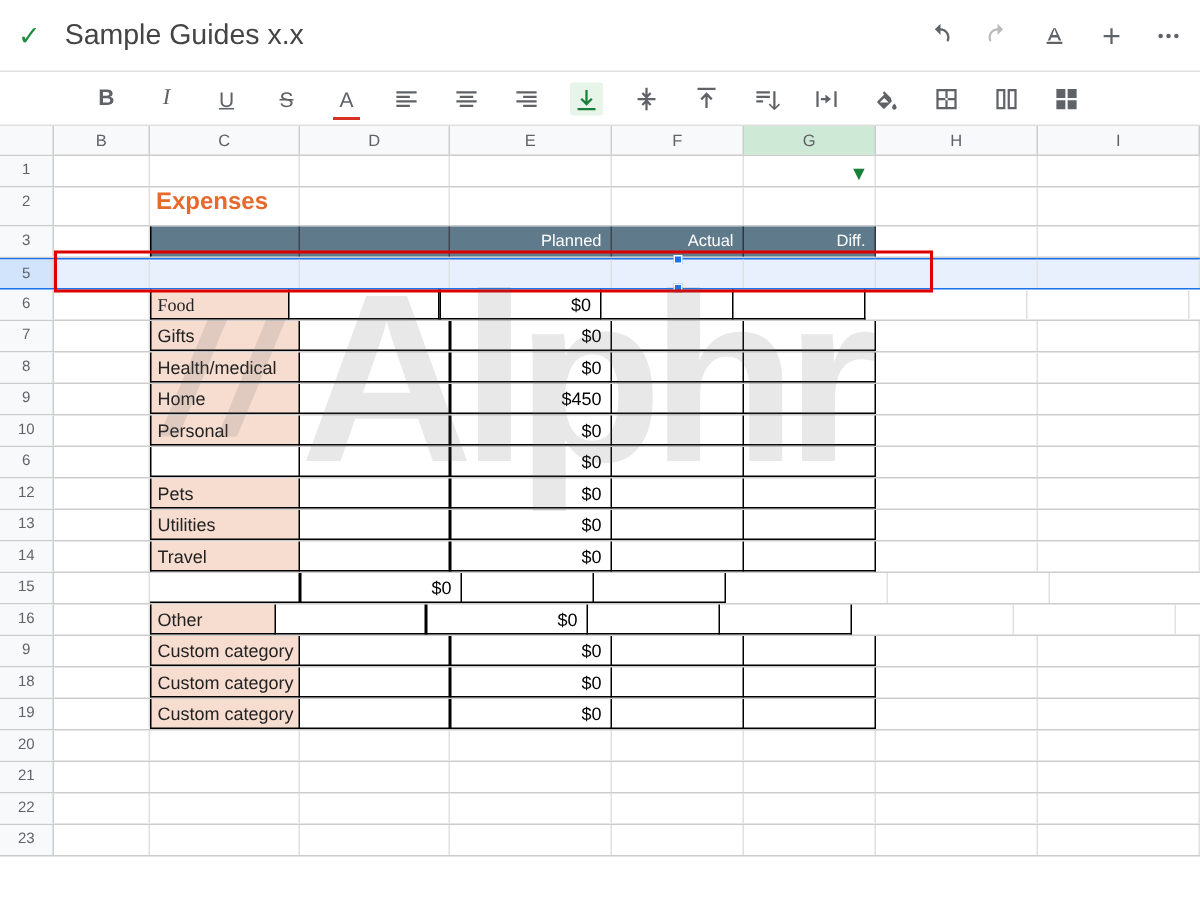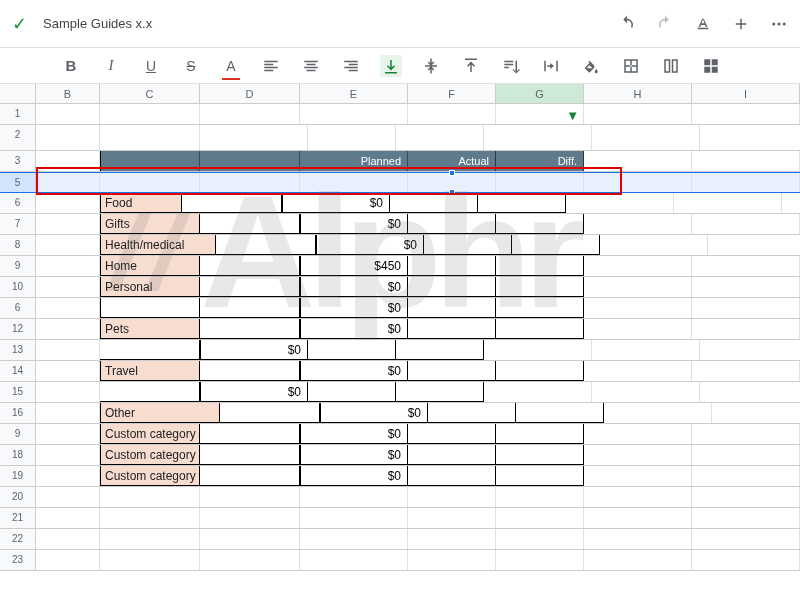--- a/index.html
+++ b/index.html
@@ -1,19 +1,19 @@
 <!DOCTYPE html>
 <html><head>
 <meta charset="utf-8">
 <style>
   * { box-sizing: border-box; margin: 0; padding: 0; }
   body { font-family: Arial, sans-serif; font-size: 13px; background: #fff; width: 800px; height: 600px; overflow: hidden; position: relative; }
   .topbar { display: flex; align-items: center; height: 48px; padding: 0 12px; border-bottom: 1px solid #e0e0e0; }
   .check { color: #1e8e3e; font-size: 18px; margin-right: 16px; }
-  .title { font-size: 13px; color: #444; flex: 1; }
+  .title { font-size: 19px; color: #444; flex: 1; }
   .top-actions { display: flex; gap: 20px; align-items: center; color: #5f6368; }
   .ico { width: 18px; height: 18px; display: inline-flex; align-items: center; justify-content: center; cursor: pointer; }
   .ico svg { width: 18px; height: 18px; fill: #5f6368; }
   .ico.dis svg { fill: #bbb; }
   .toolbar { display: flex; align-items: center; gap: 18px; padding: 6px 60px; height: 36px; border-bottom: 1px solid #e0e0e0; }
   .tbtn { width: 22px; height: 22px; display: inline-flex; align-items: center; justify-content: center; cursor: pointer; position: relative; }
   .tbtn svg { width: 18px; height: 18px; fill: #5f6368; }
   .tbtn.sel { background: #e6f4ea; border-radius: 2px; }
   .tbtn.sel svg { fill: #188038; }
   .tbtn .ul { position: absolute; bottom: -3px; left: 2px; right: 2px; height: 2px; background: #5f6368; }
@@ -181,20 +181,21 @@
         <div class="cell" style="width: 88px;"></div>
         <div class="cell" style="width: 88px; position: relative;">
           <span class="filter-icon">▼</span>
         </div>
         <div class="cell" style="width: 108px;"></div>
         <div class="cell" style="width: 108px;"></div>
       </div>
       <div class="row" style="height: 26px;">
         <div class="rnum">2</div>
         <div class="cell" style="width: 64px;"></div>
+        <div class="cell" style="width: 100px;"><span class="expenses-title">Expenses</span></div>
         <div class="cell" style="width: 100px;"></div>
         <div class="cell" style="width: 108px;"></div>
         <div class="cell" style="width: 88px;"></div>
         <div class="cell" style="width: 88px;"></div>
         <div class="cell" style="width: 108px;"></div>
         <div class="cell" style="width: 108px;"></div>
       </div>
       <div class="row hdr-row">
         <div class="rnum">3</div>
         <div class="cell" style="width: 64px;"></div>
@@ -215,21 +216,21 @@
         <div class="cell" style="width: 88px;"></div>
         <div class="cell" style="width: 88px;"></div>
         <div class="cell" style="width: 108px;"></div>
         <div class="cell" style="width: 108px;"></div>
         <div class="sel-handle" style="top: -3px; left: 449px;"></div>
         <div class="sel-handle" style="bottom: -3px; left: 449px;"></div>
       </div>
       <div class="row">
         <div class="rnum">6</div>
         <div class="cell" style="width: 64px;"></div>
-        <div class="cell dcell lab" style="width: 82px;">Food</div>
+        <div class="cell dcell lab" style="width: 93px; font-family: Liberation Serif, serif;">Food</div>
         <div class="cell dcell mid" style="width: 100px;"></div>
         <div class="cell dcell val" style="width: 108px;">$0</div>
         <div class="cell dcell blank" style="width: 88px;"></div>
         <div class="cell dcell blank" style="width: 88px;"></div>
         <div class="cell" style="width: 108px;"></div>
         <div class="cell" style="width: 108px;"></div>
       </div>
       <div class="row">
         <div class="rnum">7</div>
         <div class="cell" style="width: 64px;"></div>
@@ -237,21 +238,21 @@
         <div class="cell dcell mid" style="width: 100px;"></div>
         <div class="cell dcell val" style="width: 108px;">$0</div>
         <div class="cell dcell blank" style="width: 88px;"></div>
         <div class="cell dcell blank" style="width: 88px;"></div>
         <div class="cell" style="width: 108px;"></div>
         <div class="cell" style="width: 108px;"></div>
       </div>
       <div class="row">
         <div class="rnum">8</div>
         <div class="cell" style="width: 64px;"></div>
-        <div class="cell dcell lab" style="width: 116px;">Health/medical</div>
+        <div class="cell dcell lab" style="width: 100px;">Health/medical</div>
         <div class="cell dcell mid" style="width: 100px;"></div>
         <div class="cell dcell val" style="width: 108px;">$0</div>
         <div class="cell dcell blank" style="width: 88px;"></div>
         <div class="cell dcell blank" style="width: 88px;"></div>
         <div class="cell" style="width: 108px;"></div>
         <div class="cell" style="width: 108px;"></div>
       </div>
       <div class="row">
         <div class="rnum">9</div>
         <div class="cell" style="width: 64px;"></div>
@@ -292,20 +293,21 @@
         <div class="cell dcell mid" style="width: 100px;"></div>
         <div class="cell dcell val" style="width: 108px;">$0</div>
         <div class="cell dcell blank" style="width: 88px;"></div>
         <div class="cell dcell blank" style="width: 88px;"></div>
         <div class="cell" style="width: 108px;"></div>
         <div class="cell" style="width: 108px;"></div>
       </div>
       <div class="row">
         <div class="rnum">13</div>
         <div class="cell" style="width: 64px;"></div>
+        <div class="cell dcell lab" style="width: 100px;">Utilities</div>
         <div class="cell dcell mid" style="width: 100px;"></div>
         <div class="cell dcell val" style="width: 108px;">$0</div>
         <div class="cell dcell blank" style="width: 88px;"></div>
         <div class="cell dcell blank" style="width: 88px;"></div>
         <div class="cell" style="width: 108px;"></div>
         <div class="cell" style="width: 108px;"></div>
       </div>
       <div class="row">
         <div class="rnum">14</div>
         <div class="cell" style="width: 64px;"></div>
@@ -323,21 +325,21 @@
         <div class="cell dcell mid" style="width: 100px;"></div>
         <div class="cell dcell val" style="width: 108px;">$0</div>
         <div class="cell dcell blank" style="width: 88px;"></div>
         <div class="cell dcell blank" style="width: 88px;"></div>
         <div class="cell" style="width: 108px;"></div>
         <div class="cell" style="width: 108px;"></div>
       </div>
       <div class="row">
         <div class="rnum">16</div>
         <div class="cell" style="width: 64px;"></div>
-        <div class="cell dcell lab" style="width: 120px;">Other</div>
+        <div class="cell dcell lab" style="width: 84px;">Other</div>
         <div class="cell dcell mid" style="width: 100px;"></div>
         <div class="cell dcell val" style="width: 108px;">$0</div>
         <div class="cell dcell blank" style="width: 88px;"></div>
         <div class="cell dcell blank" style="width: 88px;"></div>
         <div class="cell" style="width: 108px;"></div>
         <div class="cell" style="width: 108px;"></div>
       </div>
       <div class="row">
         <div class="rnum">9</div>
         <div class="cell" style="width: 64px;"></div>

